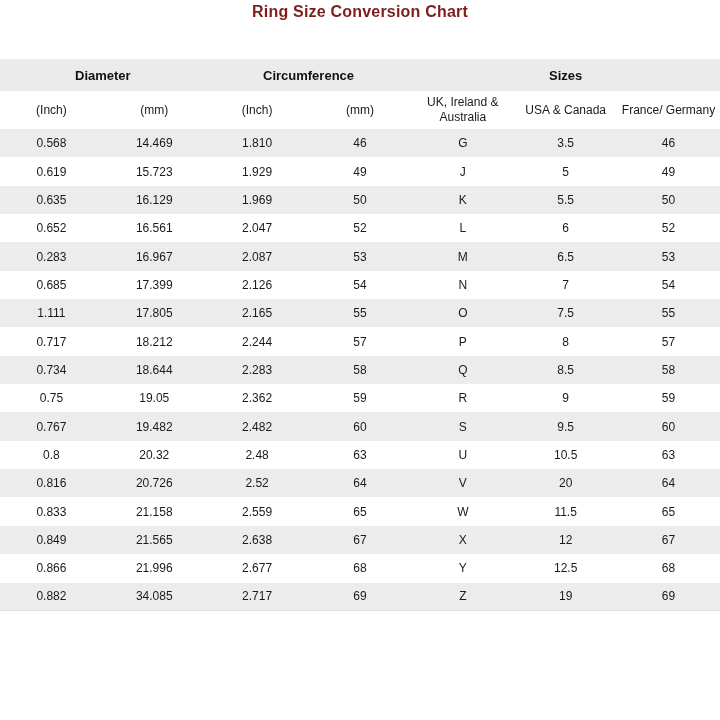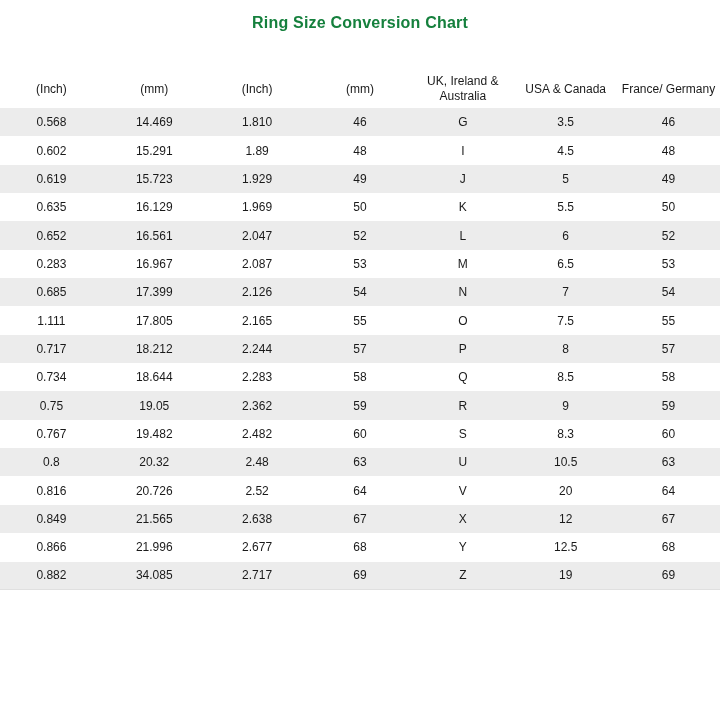--- a/index.html
+++ b/index.html
@@ -11,26 +11,26 @@
   * { box-sizing: border-box; }
   html, body {
     margin: 0; padding: 0;
     width: 720px; height: 720px;
     background: #ffffff;
     font-family: "Liberation Sans", sans-serif;
     color: var(--text);
     overflow: hidden;
   }
   h1.page-title {
-    margin: 15px 0 0 0;
+    margin: 4px 0 0 0;
     text-align: center;
     font-size: 16px;
     line-height: 16px;
     font-weight: bold;
-    color: #15803d;
+    color: #7f1d1d;
     letter-spacing: 0.2px;
   }
   table.ring-table {
     width: 720px;
     margin-top: 39px;
     border-collapse: collapse;
     table-layout: fixed;
     border-bottom: 1px solid var(--border);
   }
   table.ring-table th, table.ring-table td {
@@ -68,20 +68,25 @@
   }
 </style>
 </head>
 <body>
 
 <div>
   <h1 class="page-title">Ring Size Conversion Chart</h1>
 
   <table class="ring-table">
     <thead>
+      <tr class="group-row">
+        <th colspan="2">Diameter</th>
+        <th colspan="2">Circumference</th>
+        <th colspan="3">Sizes</th>
+      </tr>
       <tr class="sub-row">
         <th>(Inch)</th>
         <th>(mm)</th>
         <th>(Inch)</th>
         <th>(mm)</th>
         <th>UK, Ireland &amp;
 Australia</th>
         <th>USA &amp; Canada</th>
         <th>France/ Germany</th>
       </tr>
@@ -90,29 +95,20 @@
         <tr>
           <td>0.568</td>
           <td>14.469</td>
           <td>1.810</td>
           <td>46</td>
           <td>G</td>
           <td>3.5</td>
           <td>46</td>
         </tr>
         <tr>
-          <td>0.602</td>
-          <td>15.291</td>
-          <td>1.89</td>
-          <td>48</td>
-          <td>I</td>
-          <td>4.5</td>
-          <td>48</td>
-        </tr>
-        <tr>
           <td>0.619</td>
           <td>15.723</td>
           <td>1.929</td>
           <td>49</td>
           <td>J</td>
           <td>5</td>
           <td>49</td>
         </tr>
         <tr>
           <td>0.635</td>
@@ -185,21 +181,21 @@
           <td>R</td>
           <td>9</td>
           <td>59</td>
         </tr>
         <tr>
           <td>0.767</td>
           <td>19.482</td>
           <td>2.482</td>
           <td>60</td>
           <td>S</td>
-          <td>8.3</td>
+          <td>9.5</td>
           <td>60</td>
         </tr>
         <tr>
           <td>0.8</td>
           <td>20.32</td>
           <td>2.48</td>
           <td>63</td>
           <td>U</td>
           <td>10.5</td>
           <td>63</td>
@@ -207,20 +203,29 @@
         <tr>
           <td>0.816</td>
           <td>20.726</td>
           <td>2.52</td>
           <td>64</td>
           <td>V</td>
           <td>20</td>
           <td>64</td>
         </tr>
         <tr>
+          <td>0.833</td>
+          <td>21.158</td>
+          <td>2.559</td>
+          <td>65</td>
+          <td>W</td>
+          <td>11.5</td>
+          <td>65</td>
+        </tr>
+        <tr>
           <td>0.849</td>
           <td>21.565</td>
           <td>2.638</td>
           <td>67</td>
           <td>X</td>
           <td>12</td>
           <td>67</td>
         </tr>
         <tr>
           <td>0.866</td>

